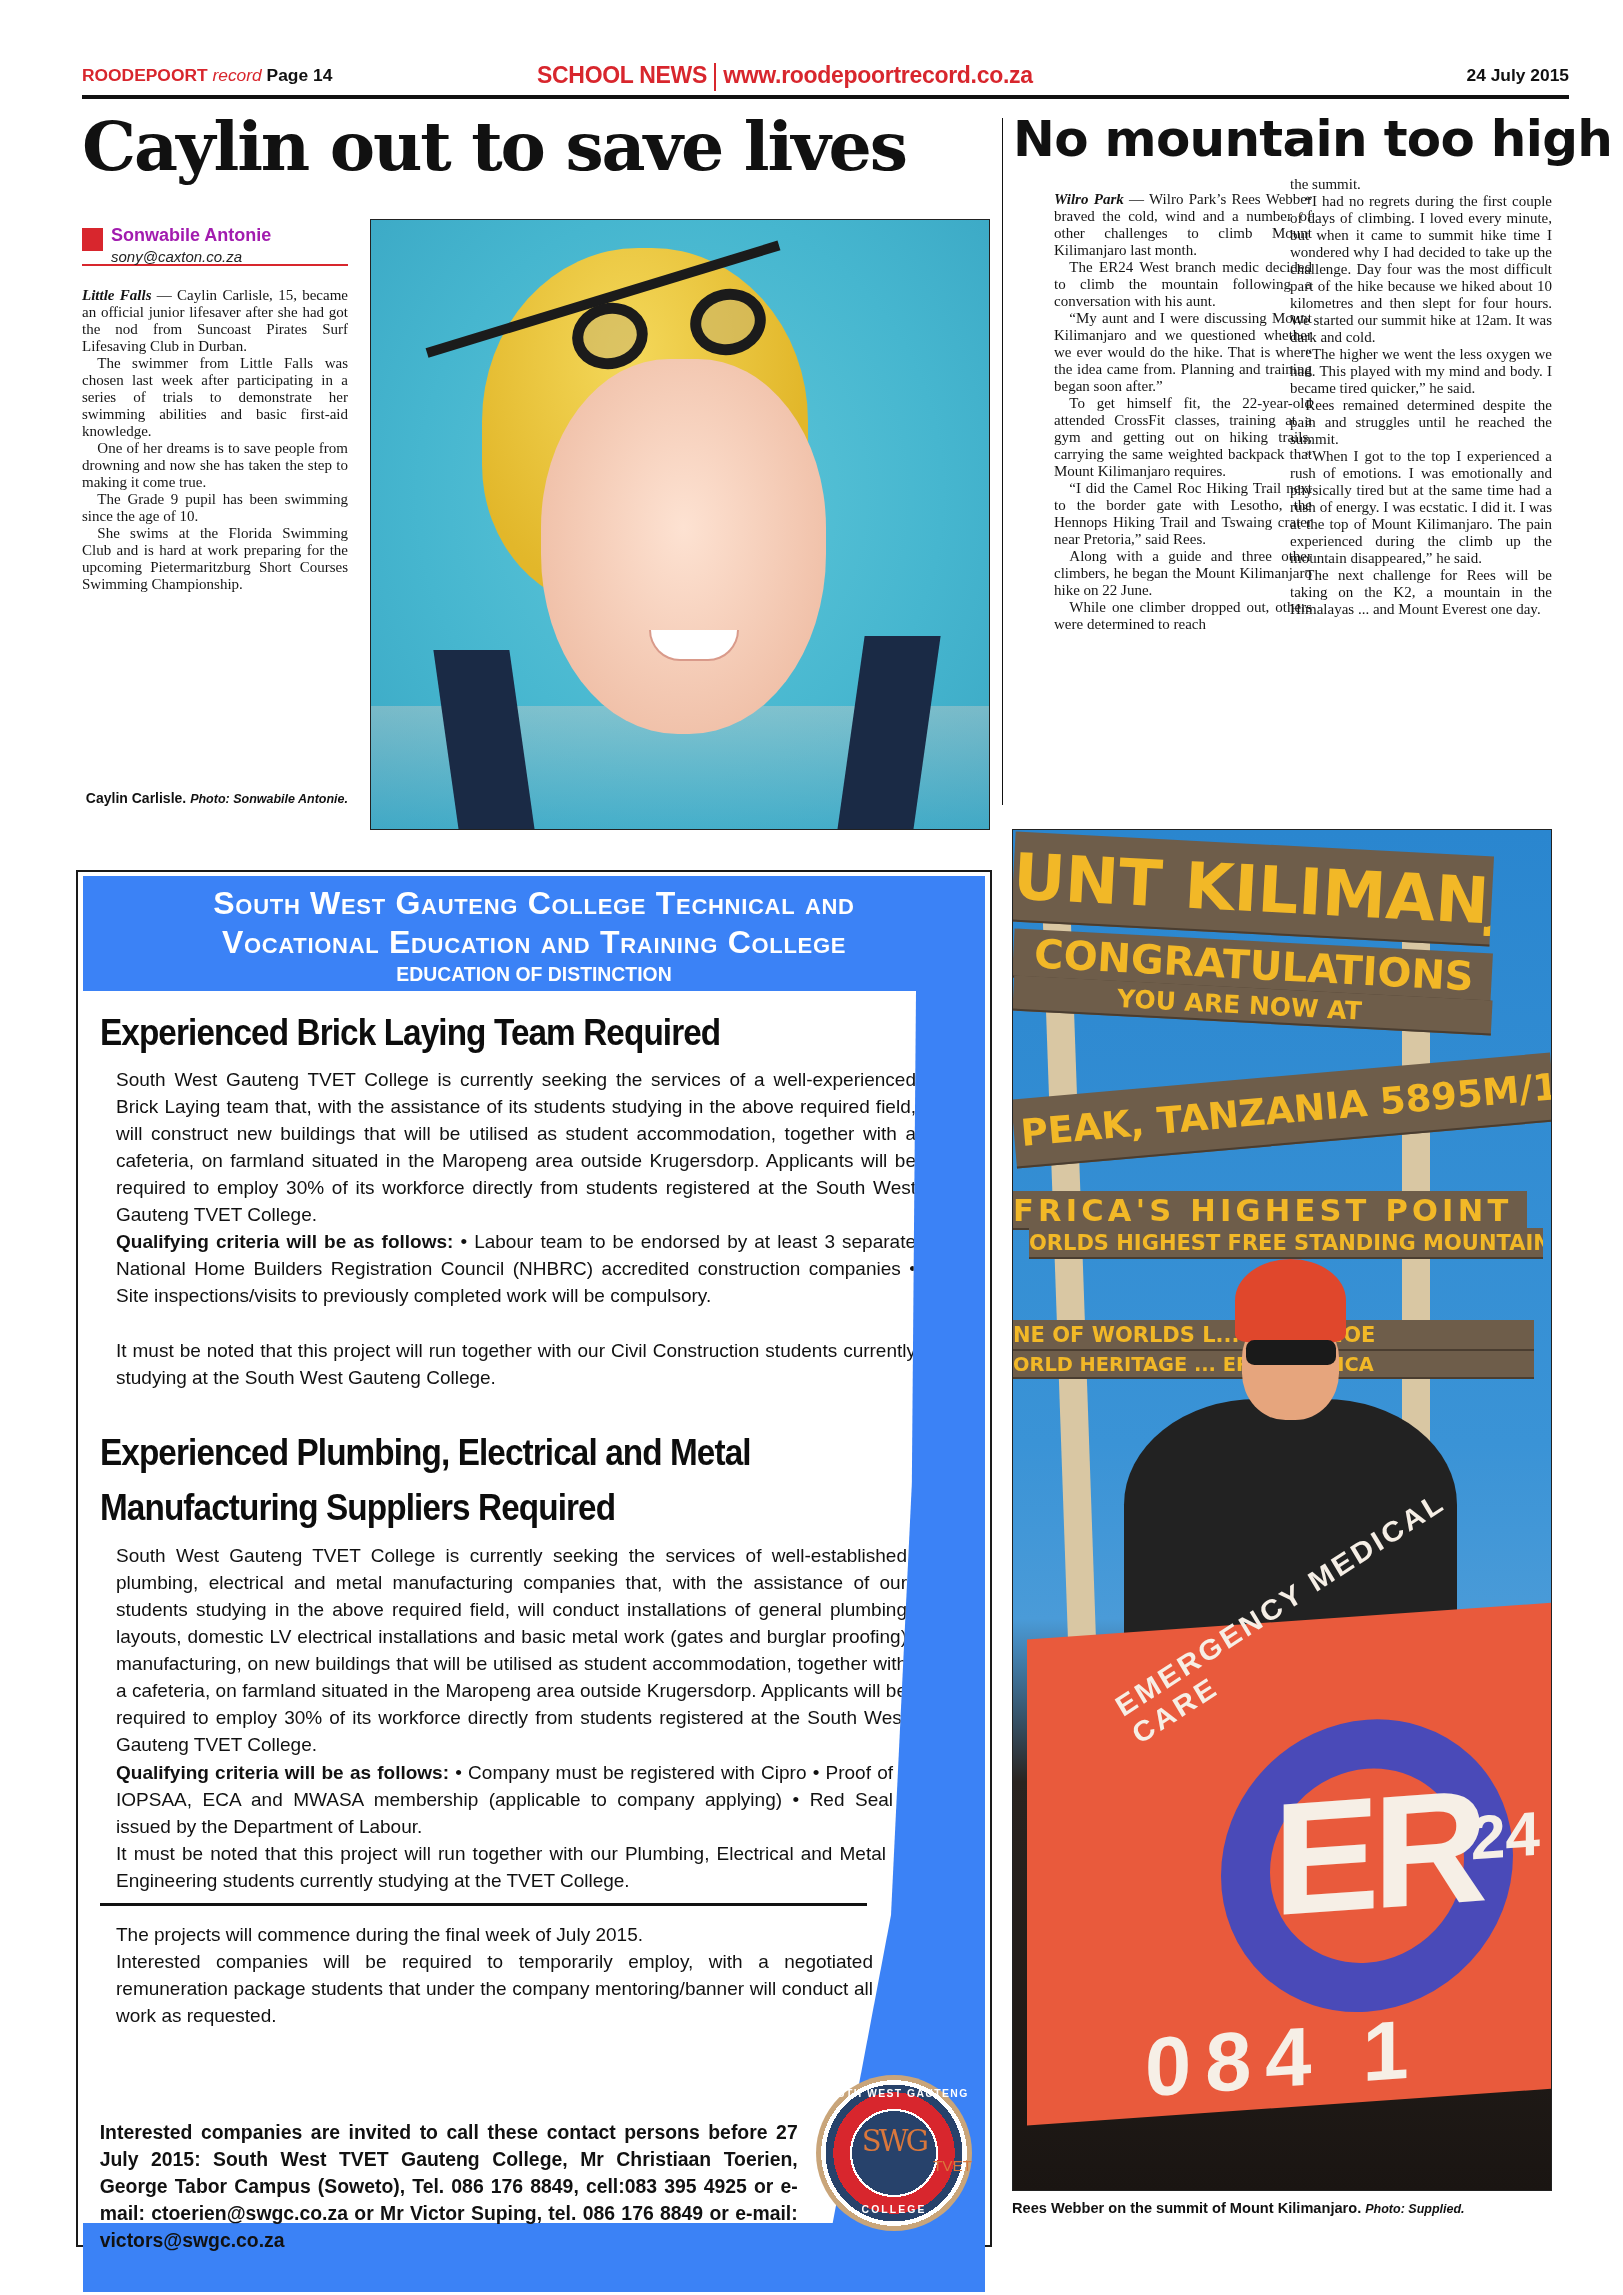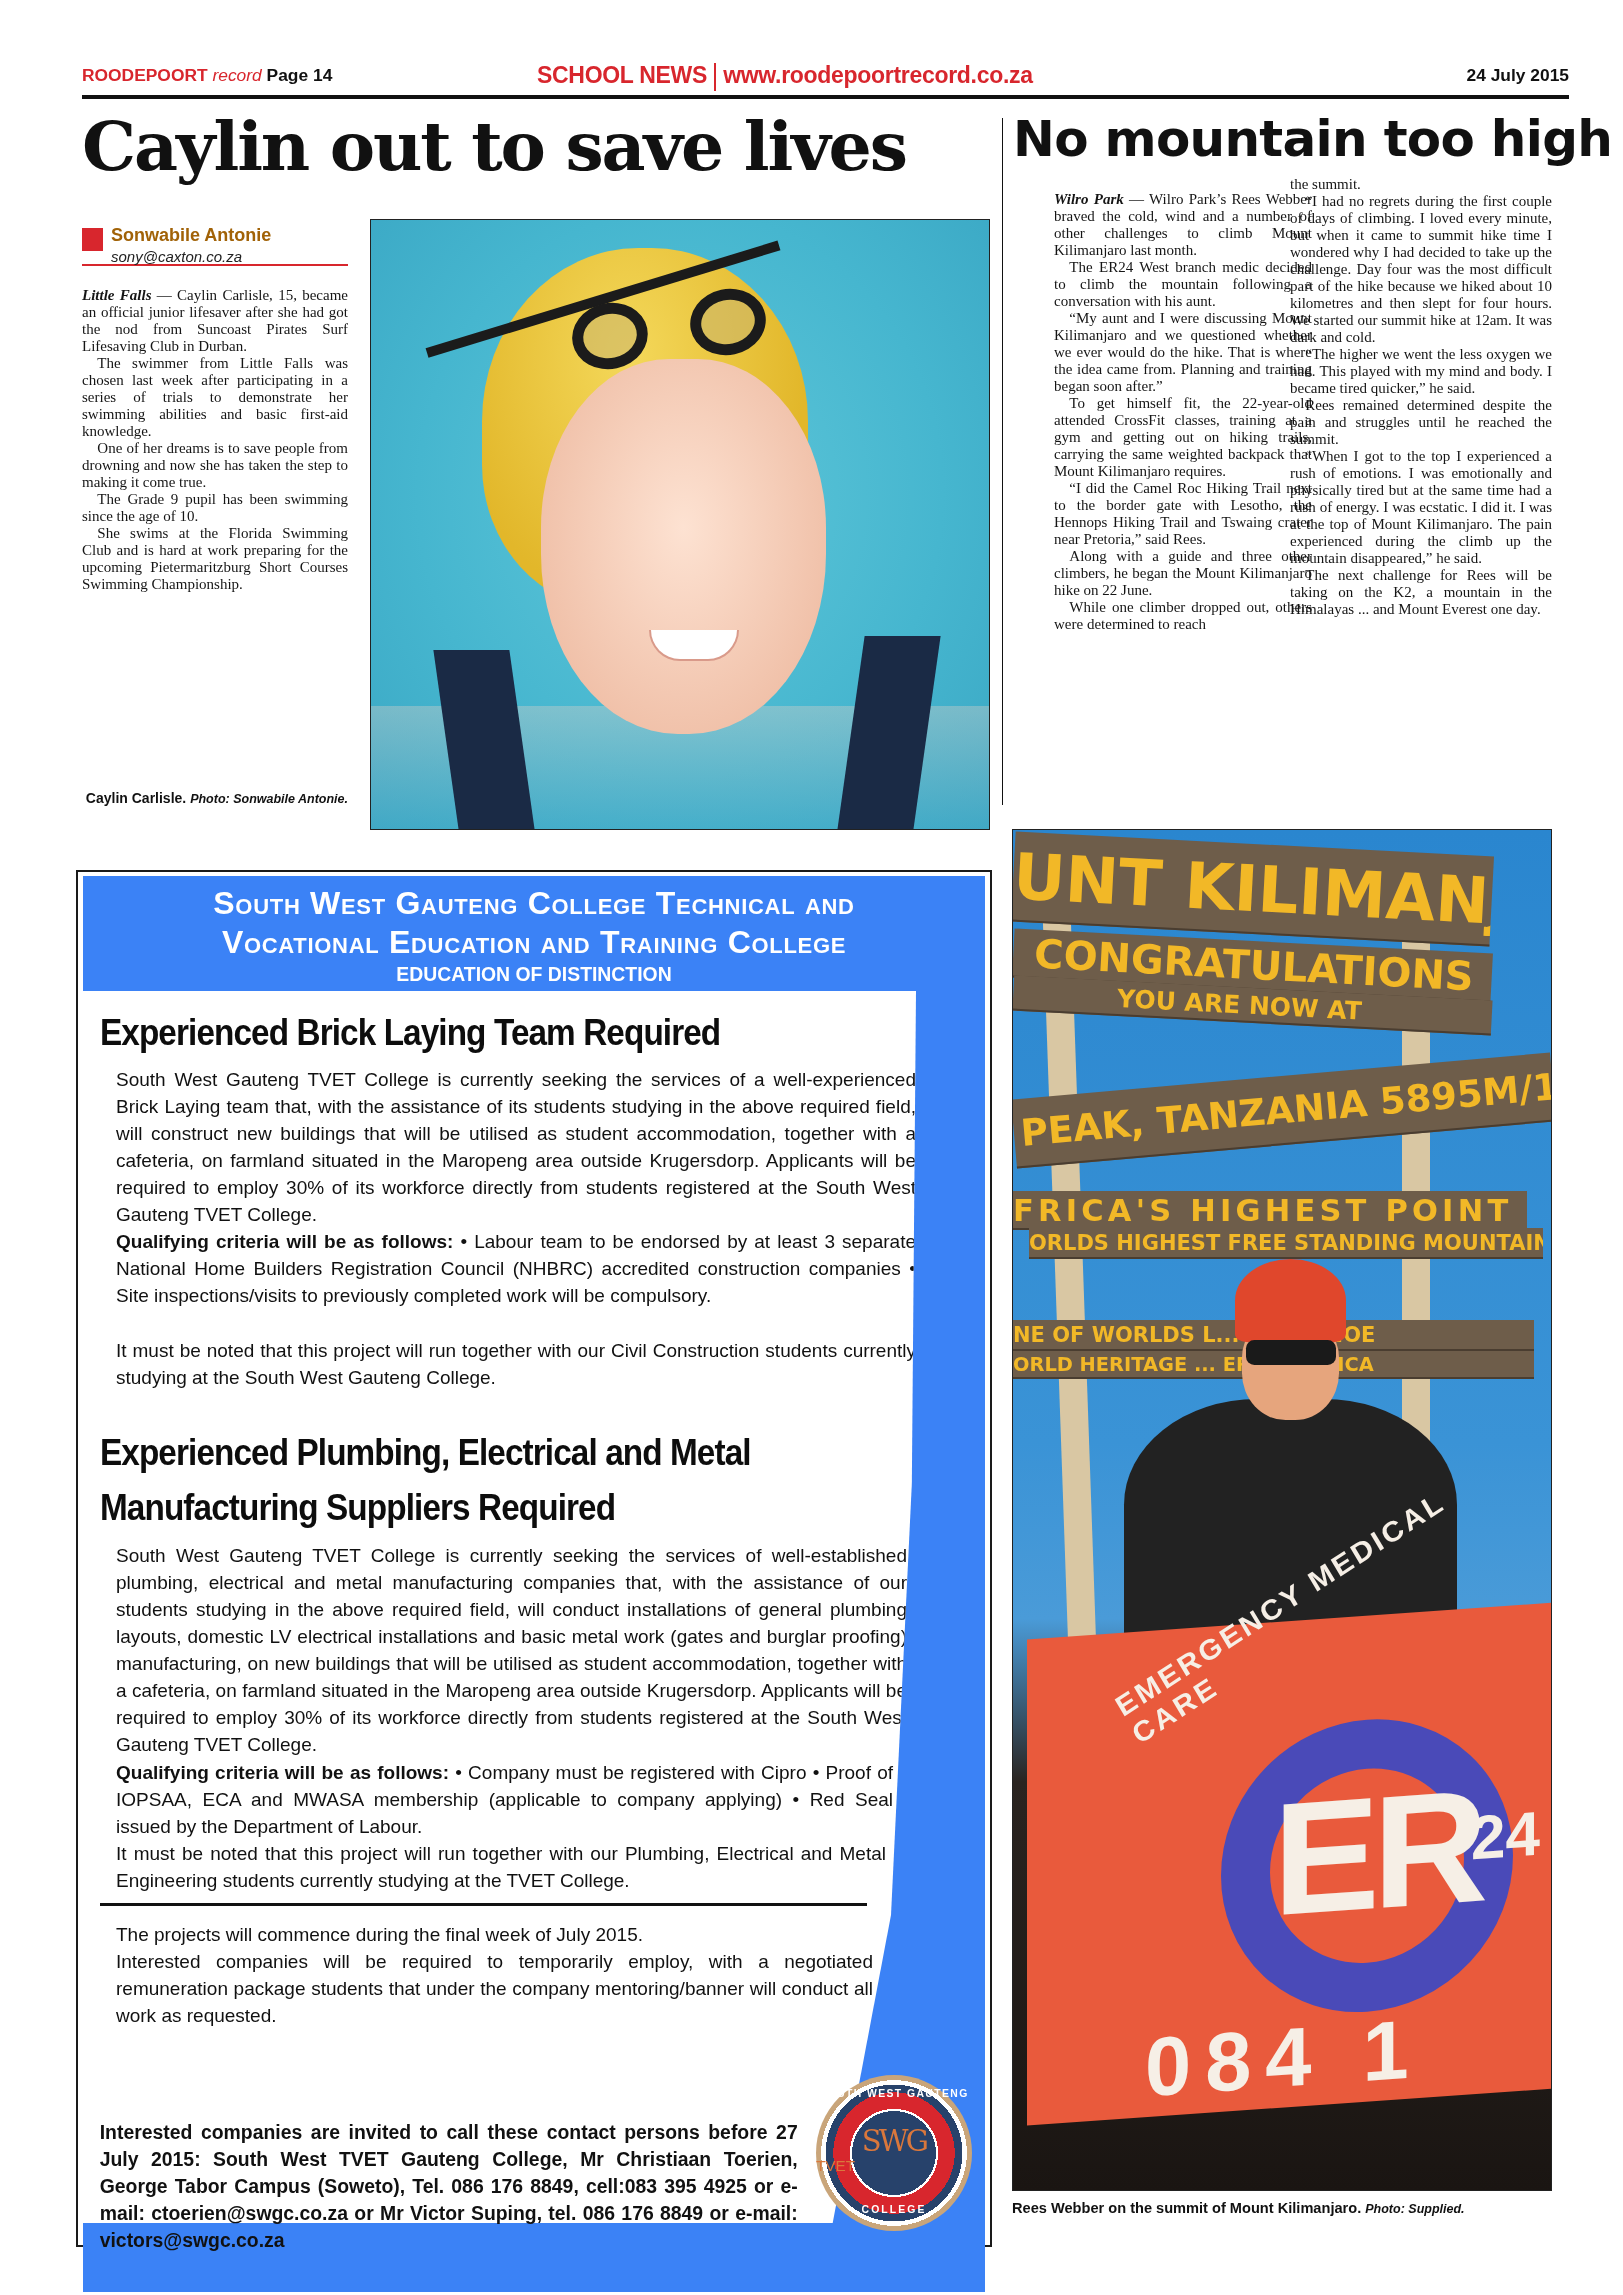--- a/index.html
+++ b/index.html
@@ -14,21 +14,21 @@
   .mh-left .page { color: #111; }
   .mh-center { position: absolute; left: 455px; top: 0; font-family: "Liberation Sans", sans-serif; font-weight: bold; font-size: 23px; color: #d8262d; letter-spacing: -0.3px; }
   .mh-center .sep { display: inline-block; width: 2.1px; height: 28px; background: #d8262d; vertical-align: middle; margin: 0 7px; }
   .mh-right { position: absolute; right: 0; top: 2.8px; font-family: "Liberation Sans", sans-serif; font-weight: bold; font-size: 17.4px; }
   .masthead-rule { position: absolute; left: 82px; top: 95px; width: 1487px; height: 4.2px; background: #111; }
 
   
   .headline-left { position: absolute; left: 82px; top: 111px; font-family: "DejaVu Serif", serif; font-weight: bold; font-size: 68px; letter-spacing: -2.1px; line-height: 1.05; color: #111; }
   .byline { position: absolute; left: 82px; top: 224px; width: 266px; height: 42px; border-bottom: 2.1px solid #d8262d; }
   .byline-mark { position: absolute; left: 0; top: 3.5px; width: 21px; height: 23.6px; background: #d8262d; }
-  .byline-name { position: absolute; left: 29px; top: 1.4px; font-family: "Liberation Sans", sans-serif; font-weight: bold; font-size: 18px; color: #a16207; }
+  .byline-name { position: absolute; left: 29px; top: 1.4px; font-family: "Liberation Sans", sans-serif; font-weight: bold; font-size: 18px; color: #a21caf; }
   .byline-email { position: absolute; left: 29px; top: 23.6px; font-family: "Liberation Sans", sans-serif; font-style: italic; font-size: 15px; color: #222; }
 
   .col-text { position: absolute; font-family: "Liberation Serif", serif; font-size: 15px; line-height: 17px; text-align: justify; hyphens: auto; color: #151515; }
   .col-text p { text-indent: 15.3px; }
   .col-text p.lead { text-indent: 0; }
   .col-text .dateline { font-weight: bold; font-style: italic; }
   .left-story { left: 82px; top: 287px; width: 266px; }
 
   .caption-left { position: absolute; left: 82px; top: 789px; width: 266px; text-align: right; font-family: "Liberation Sans", sans-serif; font-size: 14px; line-height: 18px; font-weight: bold; }
   .caption-left .credit { font-style: italic; font-size: 12.5px; }
@@ -77,21 +77,21 @@
   .ad-panel { position: absolute; left: 0; top: 115px; width: 833px; height: 1232px; background: #ffffff;
     clip-path: polygon(0 0, 100% 0, 99.5% 40%, 97% 75%, 90% 100%, 0 100%); }
   .ad-h { position: absolute; left: 16.7px; font-family: "Liberation Sans", sans-serif; font-weight: bold; font-size: 37px; line-height: 54px; color: #0d0d0d; letter-spacing: -1px; transform: scaleX(0.9); transform-origin: left center; }
   .ad-body { position: absolute; left: 33px; width: 800px; font-family: "Liberation Sans", sans-serif; font-size: 19px; line-height: 27px; text-align: justify; color: #111; }
   .ad-body b { font-weight: bold; }
   .ad-rule { position: absolute; left: 16.7px; width: 767px; height: 2.8px; background: #111; }
   .ad-contact { position: absolute; left: 16.7px; top: 1243px; width: 698px; font-family: "Liberation Sans", sans-serif; font-weight: bold; font-size: 19.4px; line-height: 27px; color: #111; text-align: justify; }
 
   .seal { position: absolute; left: 816px; top: 2075px; width: 156px; height: 156px; border-radius: 50%; background: radial-gradient(circle, #27426b 0 38%, #ffffff 38% 40%, #d8262d 40% 55%, #27426b 55% 62%, #ffffff 62% 66%, #c9a57a 66% 100%); }
   .seal-mono { position: absolute; left: 0; top: 49px; width: 100%; text-align: center; font-family: "DejaVu Serif", serif; font-weight: normal; font-size: 29px; color: #d9773c; letter-spacing: -2.8px; }
-  .seal-tvet { position: absolute; left: 0; top: 82px; width: 100%; text-align: left; font-family: "Liberation Sans", sans-serif; font-size: 15.3px; color: #d9773c; }
+  .seal-tvet { position: absolute; left: 0; top: 82px; width: 100%; text-align: right; font-family: "Liberation Sans", sans-serif; font-size: 15.3px; color: #d9773c; }
   .seal-top { position: absolute; left: 0; top: 12.5px; width: 100%; text-align: center; font-family: "Liberation Sans", sans-serif; font-weight: bold; font-size: 10.4px; color: #fff; letter-spacing: 1.4px; }
   .seal-bottom { position: absolute; left: 0; top: 129px; width: 100%; text-align: center; font-family: "Liberation Sans", sans-serif; font-weight: bold; font-size: 10.4px; color: #fff; letter-spacing: 2.1px; }
 </style>
 </head>
 <body>
 
 <div class="masthead">
   <div class="mh-left">
     <span class="brand">ROODEPOORT</span>
     <span class="brand-it">record</span>

